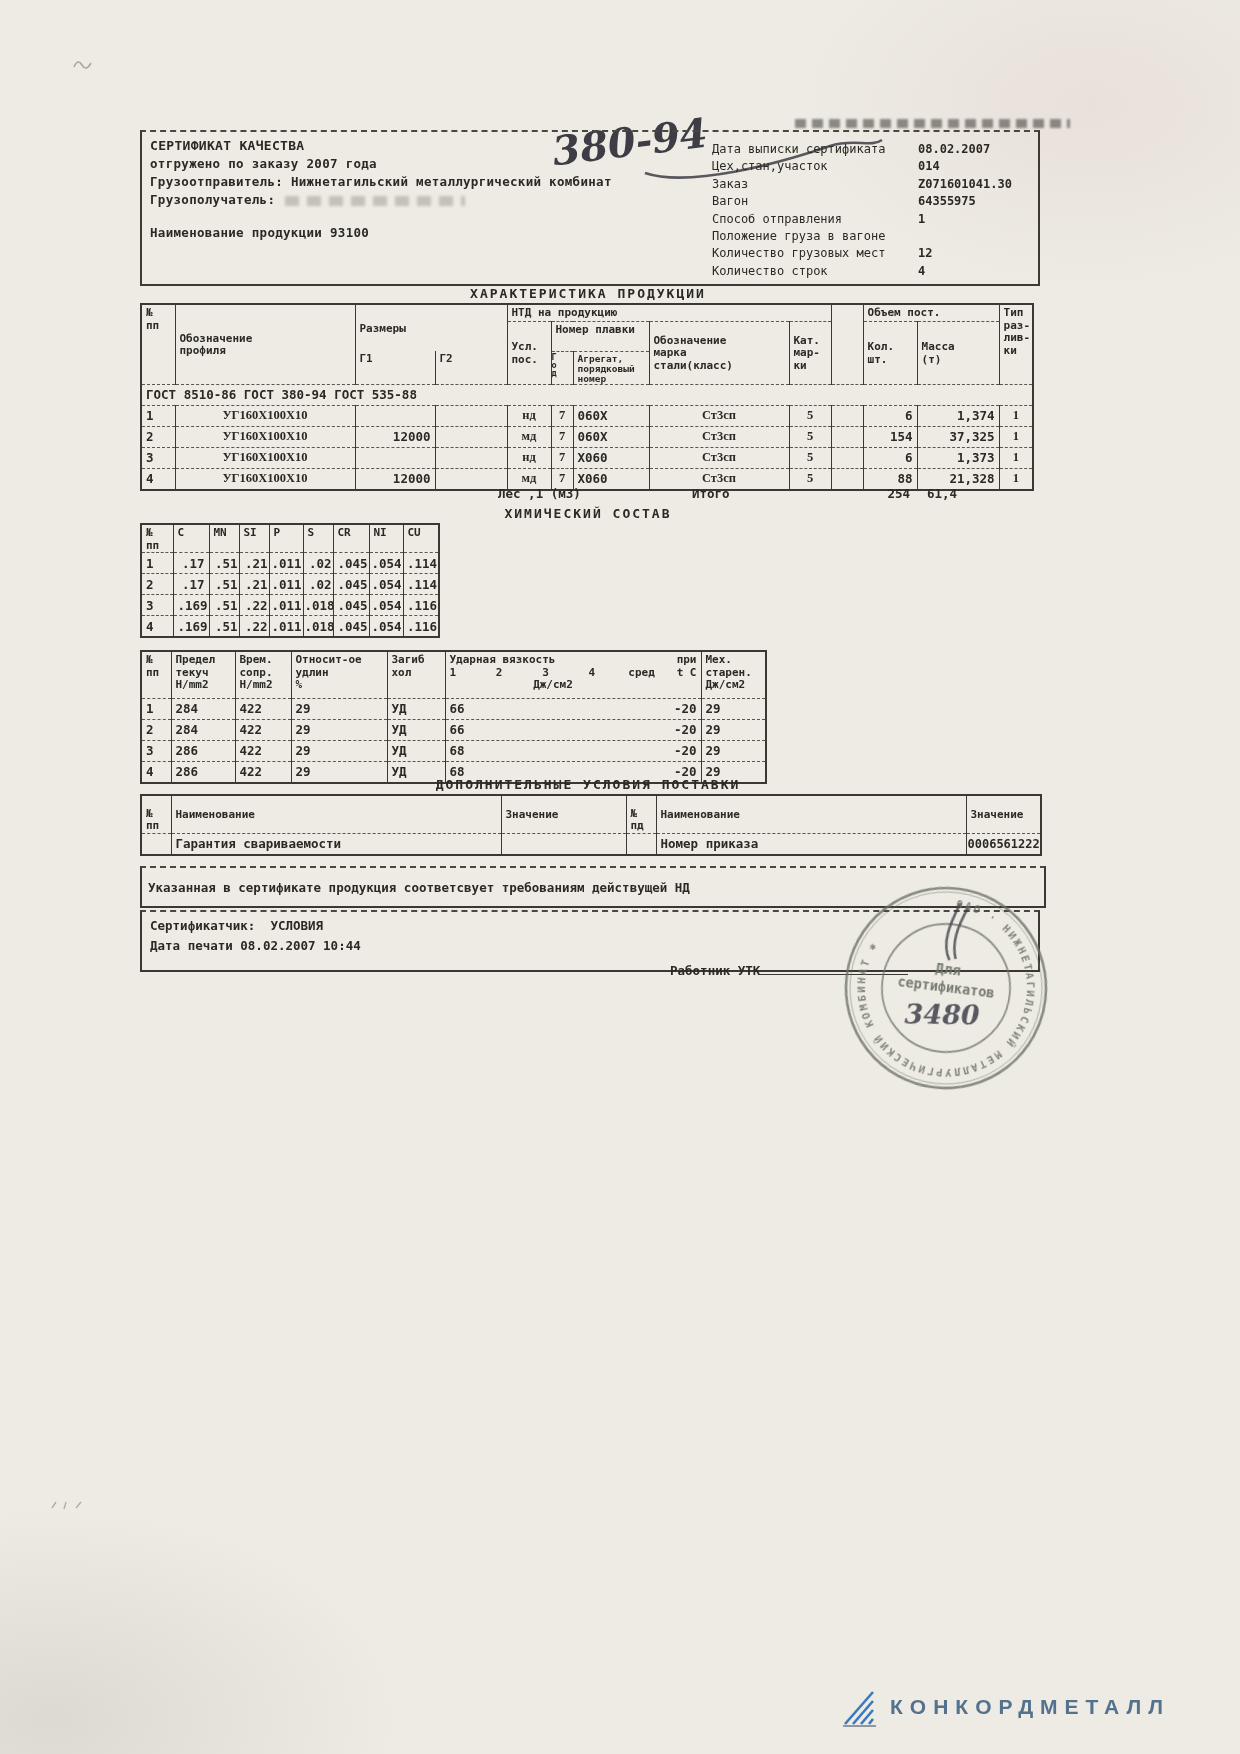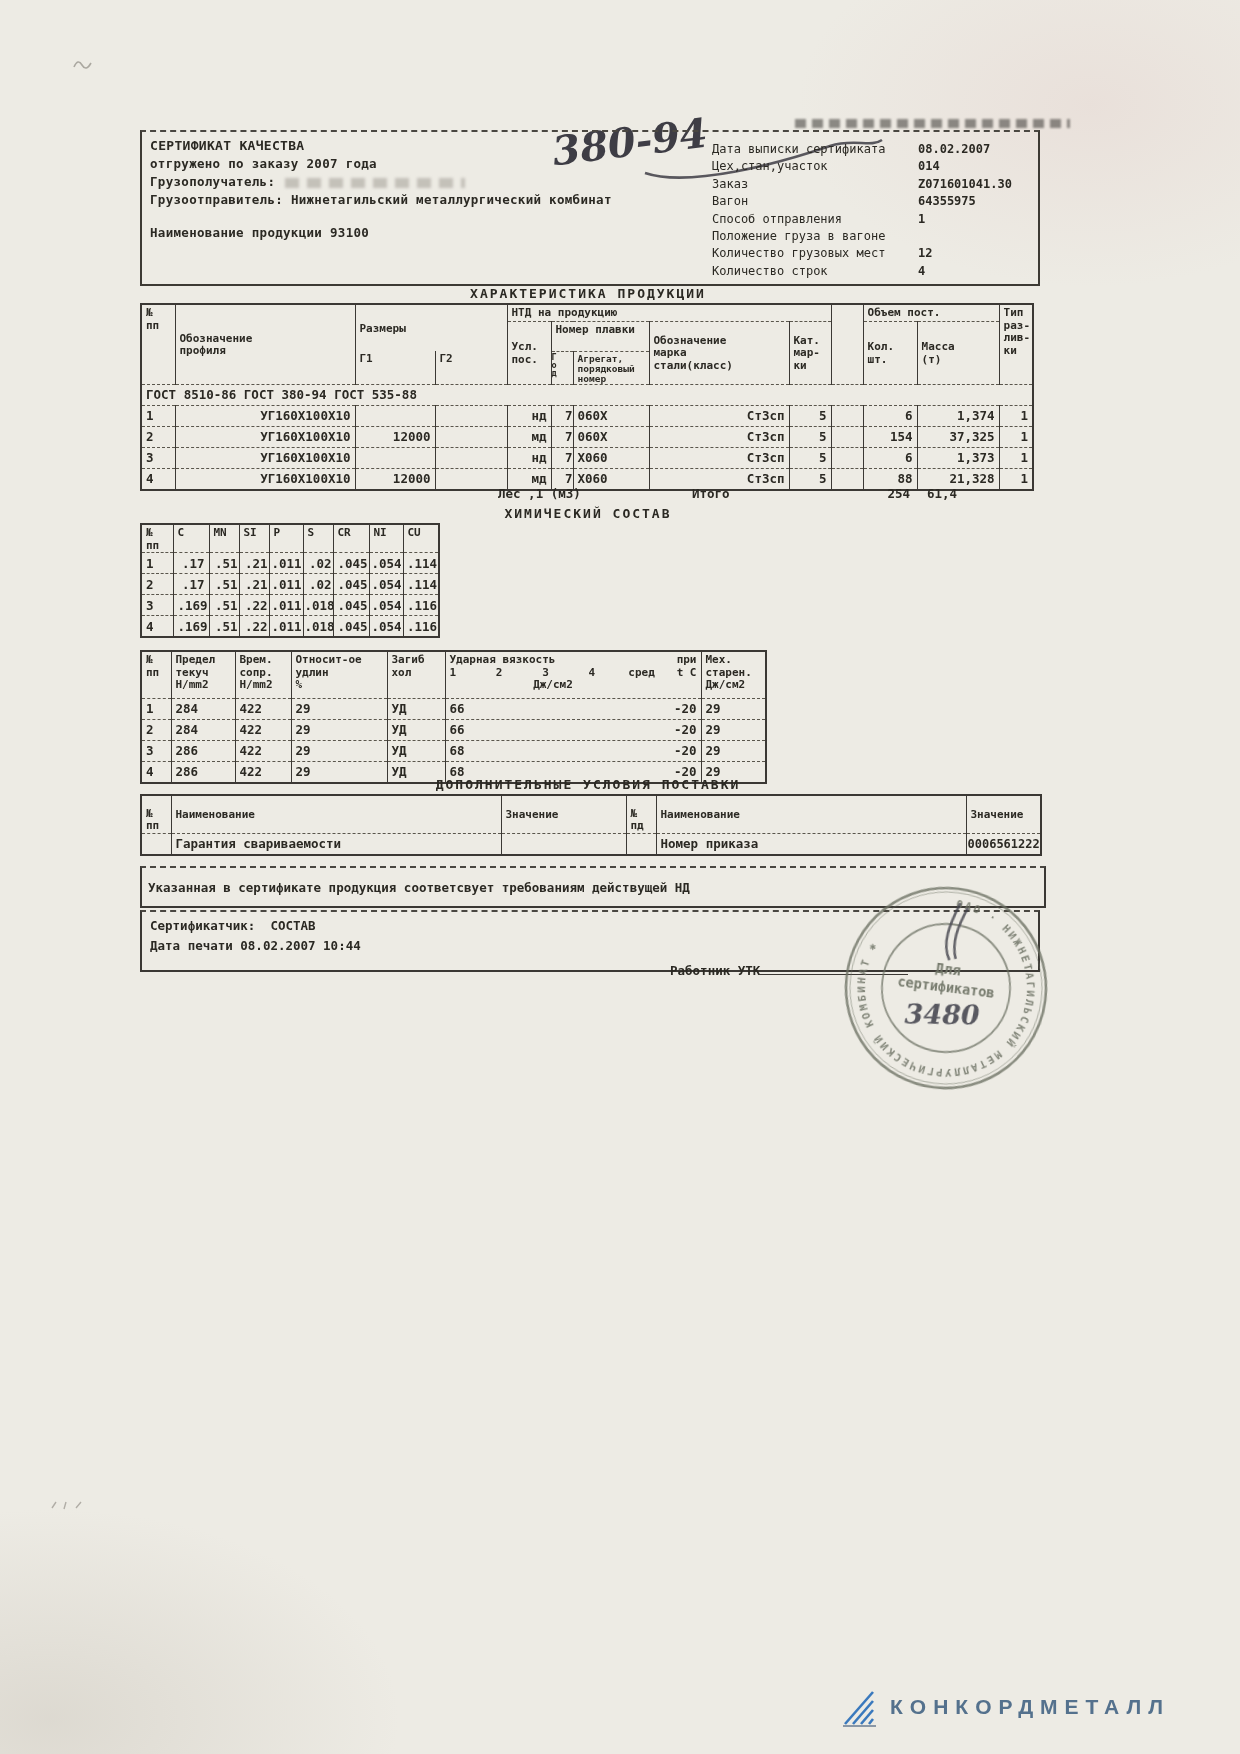--- a/index.html
+++ b/index.html
@@ -36,21 +36,21 @@
   table.doc{border-collapse:collapse;table-layout:fixed;position:absolute;
     font-size:12.5px;font-weight:700;color:#2b2923;border:2px solid #3b3834;}
   table.doc th,table.doc td{border-left:1px solid #3b3834;border-top:1px dashed #5a564c;
     padding:0 4px;overflow:hidden;}
   table.doc th{font-size:11px;line-height:12.5px;font-weight:700;text-align:left;vertical-align:top;padding-top:2px;}
   table.doc td{height:20px;}
   .ml{white-space:pre-line;}
   .pre{white-space:pre;}
   .tl{text-align:left!important;}
   .tr{text-align:right!important;}
-  .tc{text-align:right;}
+  .tc{text-align:center;font-family:Liberation Serif, serif;}
   .nt{border-top:none!important;}
   .vmid{vertical-align:middle!important;}
   .yr{font-size:8.5px!important;line-height:8px!important;padding:1px 0!important;}
   .gost-row td{height:17px;font-size:12.5px;padding-left:308px;border-top:1px dashed #5a564c;}
   .ptotals{position:absolute;top:486px;left:0;width:1240px;font-size:12.5px;font-weight:700;}
   .ptotals span{position:absolute;}
   
   .imp-h{display:flex;flex-direction:column;}
   .imp-h .r{display:flex;justify-content:space-between;}
   .imp-h .u{text-align:center;padding-right:40px;}
@@ -88,22 +88,22 @@
 
   <div class="handwrite-top">380-94</div>
   <svg class="hw-swoosh" width="260" height="80">
       <path d="M15,55 C60,70 150,45 200,28 C225,20 240,30 252,22" fill="none" stroke="#3e3d45" stroke-width="2.6" opacity=".85"></path>
     </svg>
 
   <div class="hdr-box">
     <div class="hdr-left tw">
       <div class="t">СЕРТИФИКАТ КАЧЕСТВА</div>
       <div>отгружено по заказу 2007 года</div>
+      <div><span>Грузоотправитель:</span> <span>Нижнетагильский металлургический комбинат</span></div>
       <div><span>Грузополучатель:</span><span class="smudge"></span></div>
-      <div><span>Грузоотправитель:</span> <span>Нижнетагильский металлургический комбинат</span></div>
       <div style="margin-top:15px">Наименование продукции 93100</div>
     </div>
     <div class="hdr-right">
       <div class="info-row">
           <span class="lb">Дата выписки сертификата</span>
           <span class="vl">08.02.2007</span>
         </div>
       <div class="info-row">
           <span class="lb">Цех,стан,участок</span>
           <span class="vl">014</span>
@@ -474,21 +474,21 @@
       <td class="tl" style="padding:0 1px;font-size:12px">0006561222.1</td>
     </tr>
   </tbody>
     </table>
 
   <div class="stmt-box">
     <span>Указанная в сертификате продукция соответсвует требованиям действущей НД</span>
   </div>
 
   <div class="foot-box">
-    <div class="l1"><span>Сертификатчик:</span>&nbsp;&nbsp;<span>СОСТАВ</span></div>
+    <div class="l1"><span>Сертификатчик:</span>&nbsp;&nbsp;<span>УСЛОВИЯ</span></div>
     <div class="l2">Дата печати 08.02.2007 10:44</div>
     <div class="utk"><span>Работник УТК</span><span class="uline"></span></div>
   </div>
 
   <svg class="stamp" viewBox="0 0 232 232">
     <g stroke="#6d7264" fill="none">
       <circle cx="116" cy="116" r="100" stroke-width="2.6" opacity=".85"></circle>
       <circle cx="116" cy="116" r="96" stroke-width="1" opacity=".55"></circle>
       <circle cx="116" cy="116" r="64" stroke-width="1.8" opacity=".8"></circle>
     </g>

